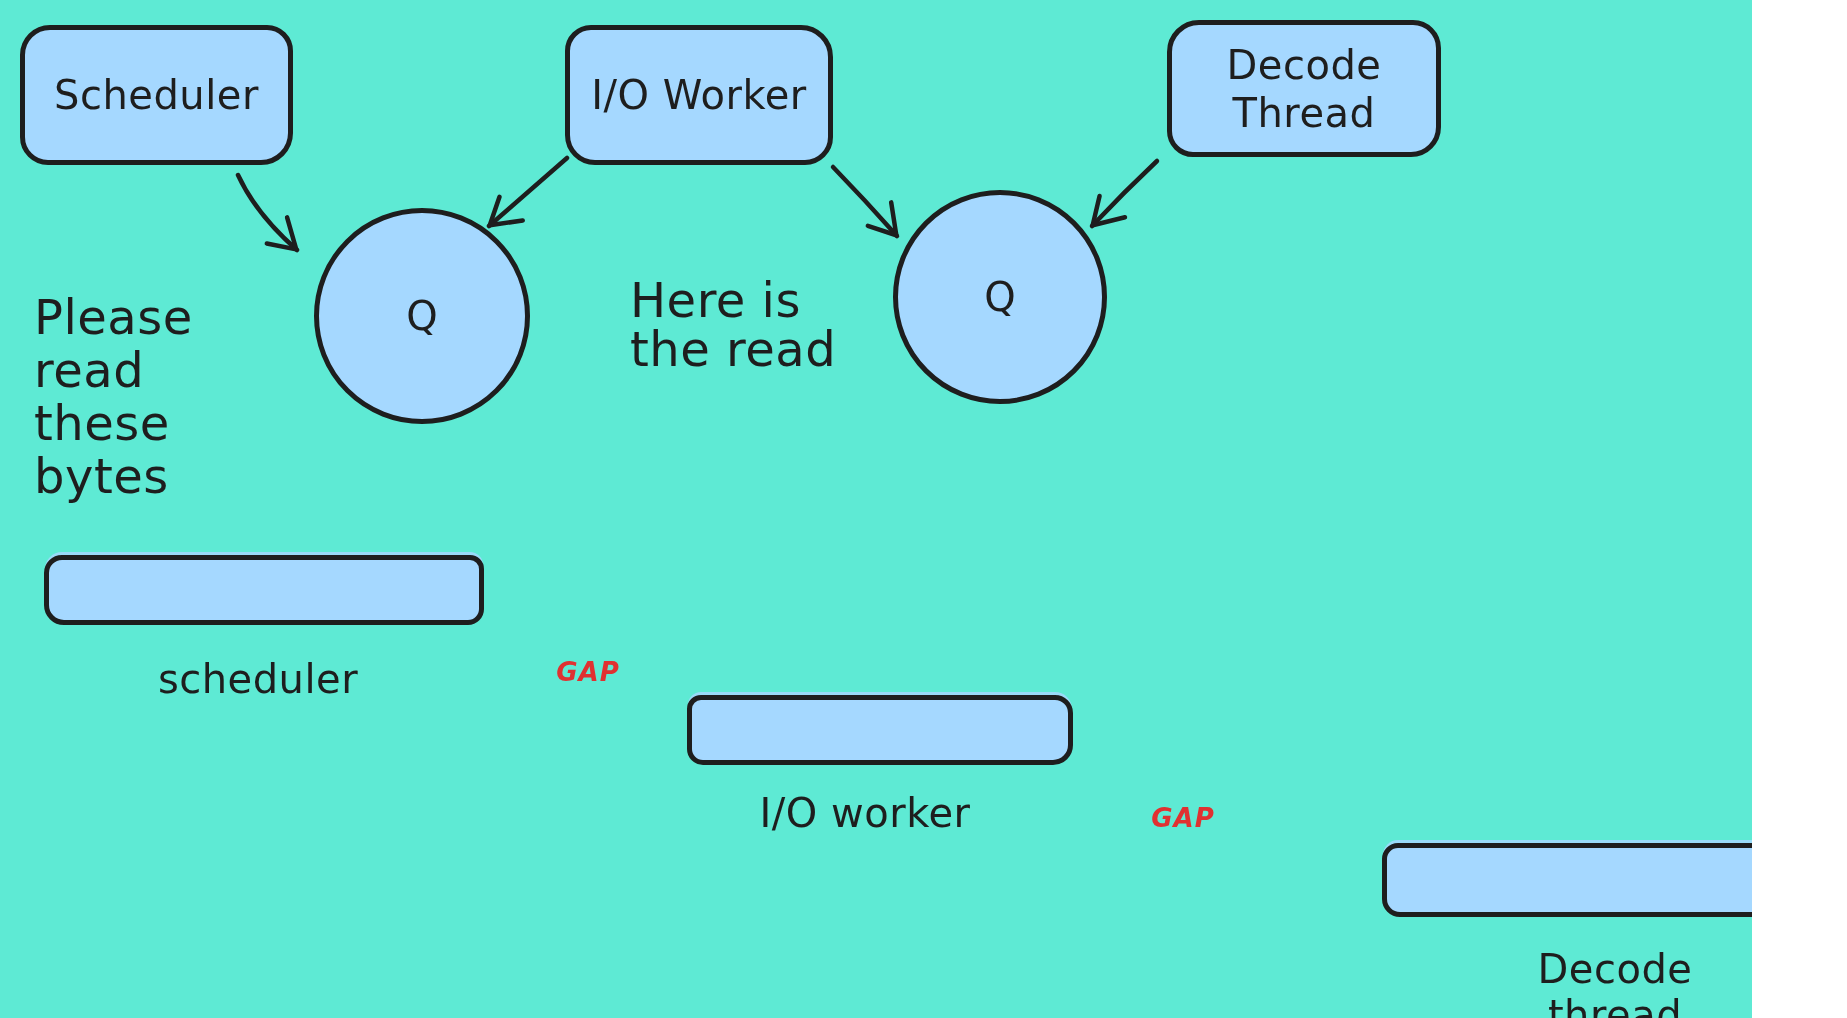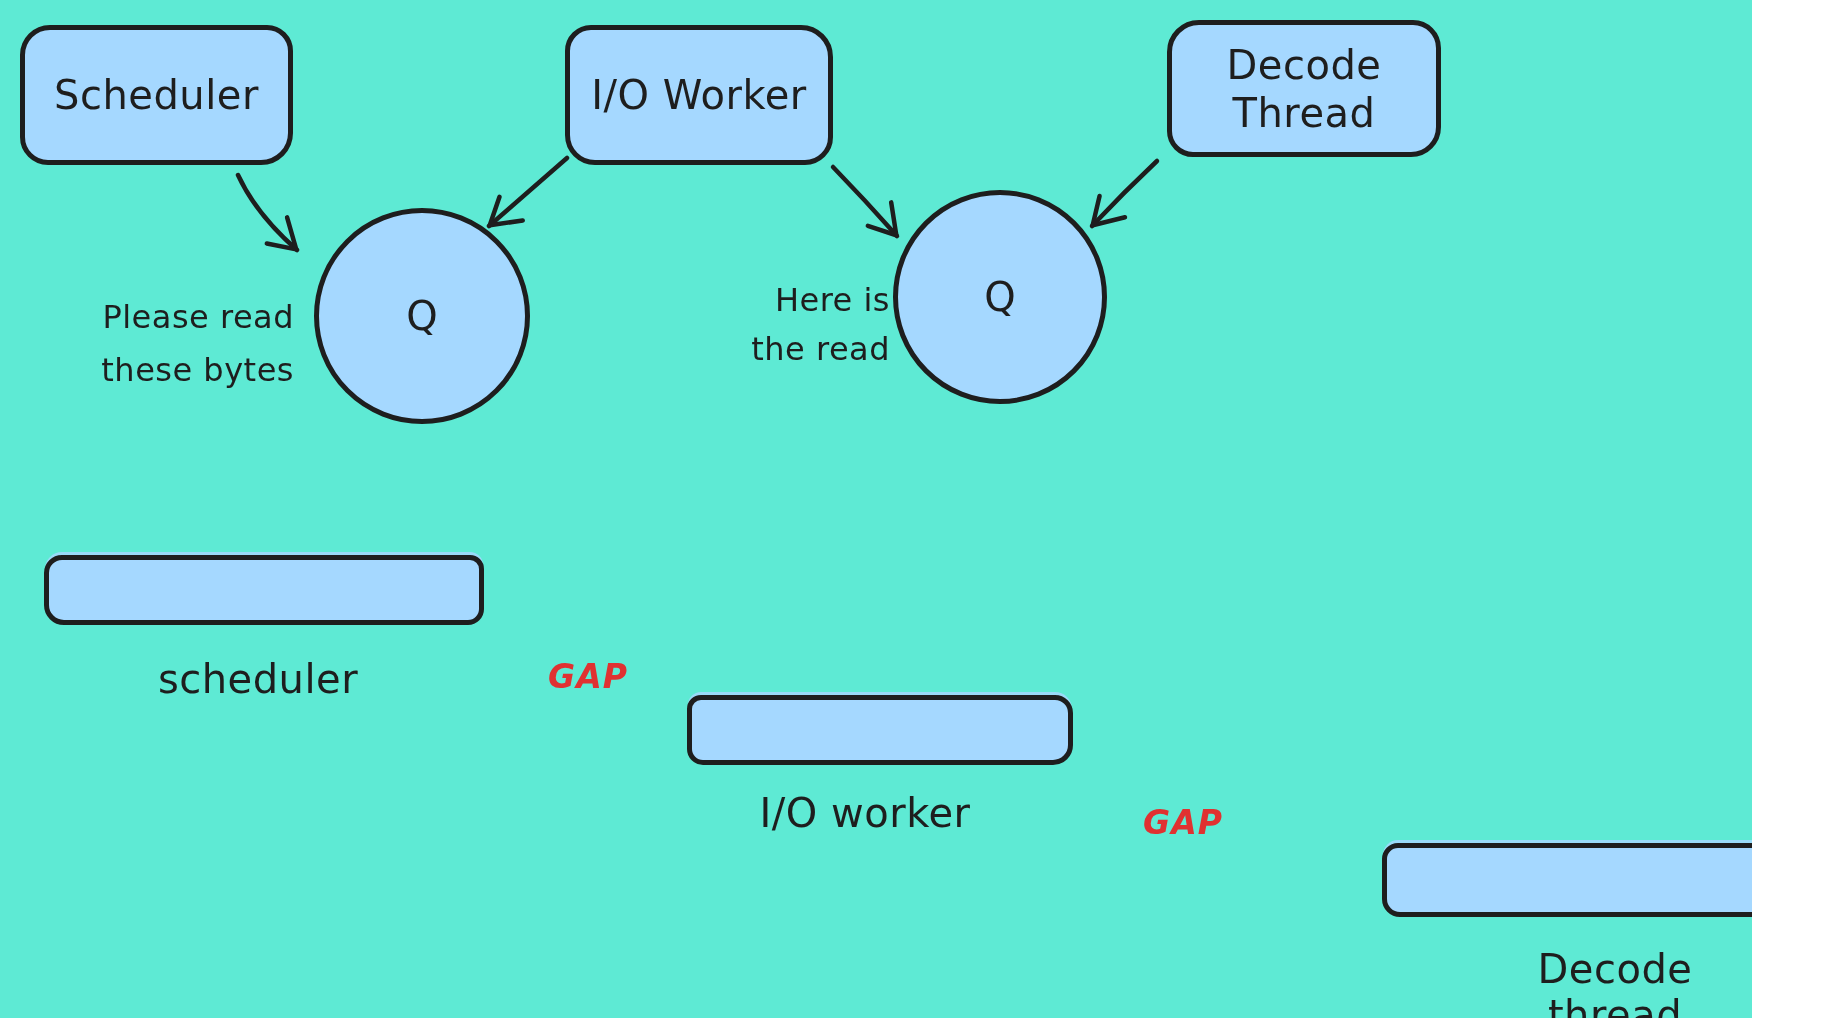--- a/index.html
+++ b/index.html
@@ -36,43 +36,43 @@
     border: 5px solid #1e1e1e;
     border-radius: 50%;
     display: flex;
     align-items: center;
     justify-content: center;
     font-size: 40px;
     box-sizing: border-box;
   }
   .note-text {
     position: absolute;
-    text-align: right;
-    font-size: 32px;
+    text-align: left;
+    font-size: 48px;
     white-space: pre-line;
     letter-spacing: 0.5px;
   }
   .timeline-bar {
     position: absolute;
     background: #a5d8ff;
     border: 5px solid #1e1e1e;
     border-radius: 16px;
     box-sizing: border-box;
     box-shadow: 0 -4px 0 -1px rgba(165, 216, 255, 0.85);
   }
   .bar-label {
     position: absolute;
     text-align: center;
     font-size: 40px;
     letter-spacing: 0.5px;
   }
   .gap-label {
     position: absolute;
     text-align: center;
-    font-size: 33px;
+    font-size: 26px;
     font-style: italic;
     font-weight: 600;
     color: #e03131;
     letter-spacing: 1px;
   }
   #arrow-layer {
     position: absolute;
     left: 0;
     top: 0;
     pointer-events: none;

